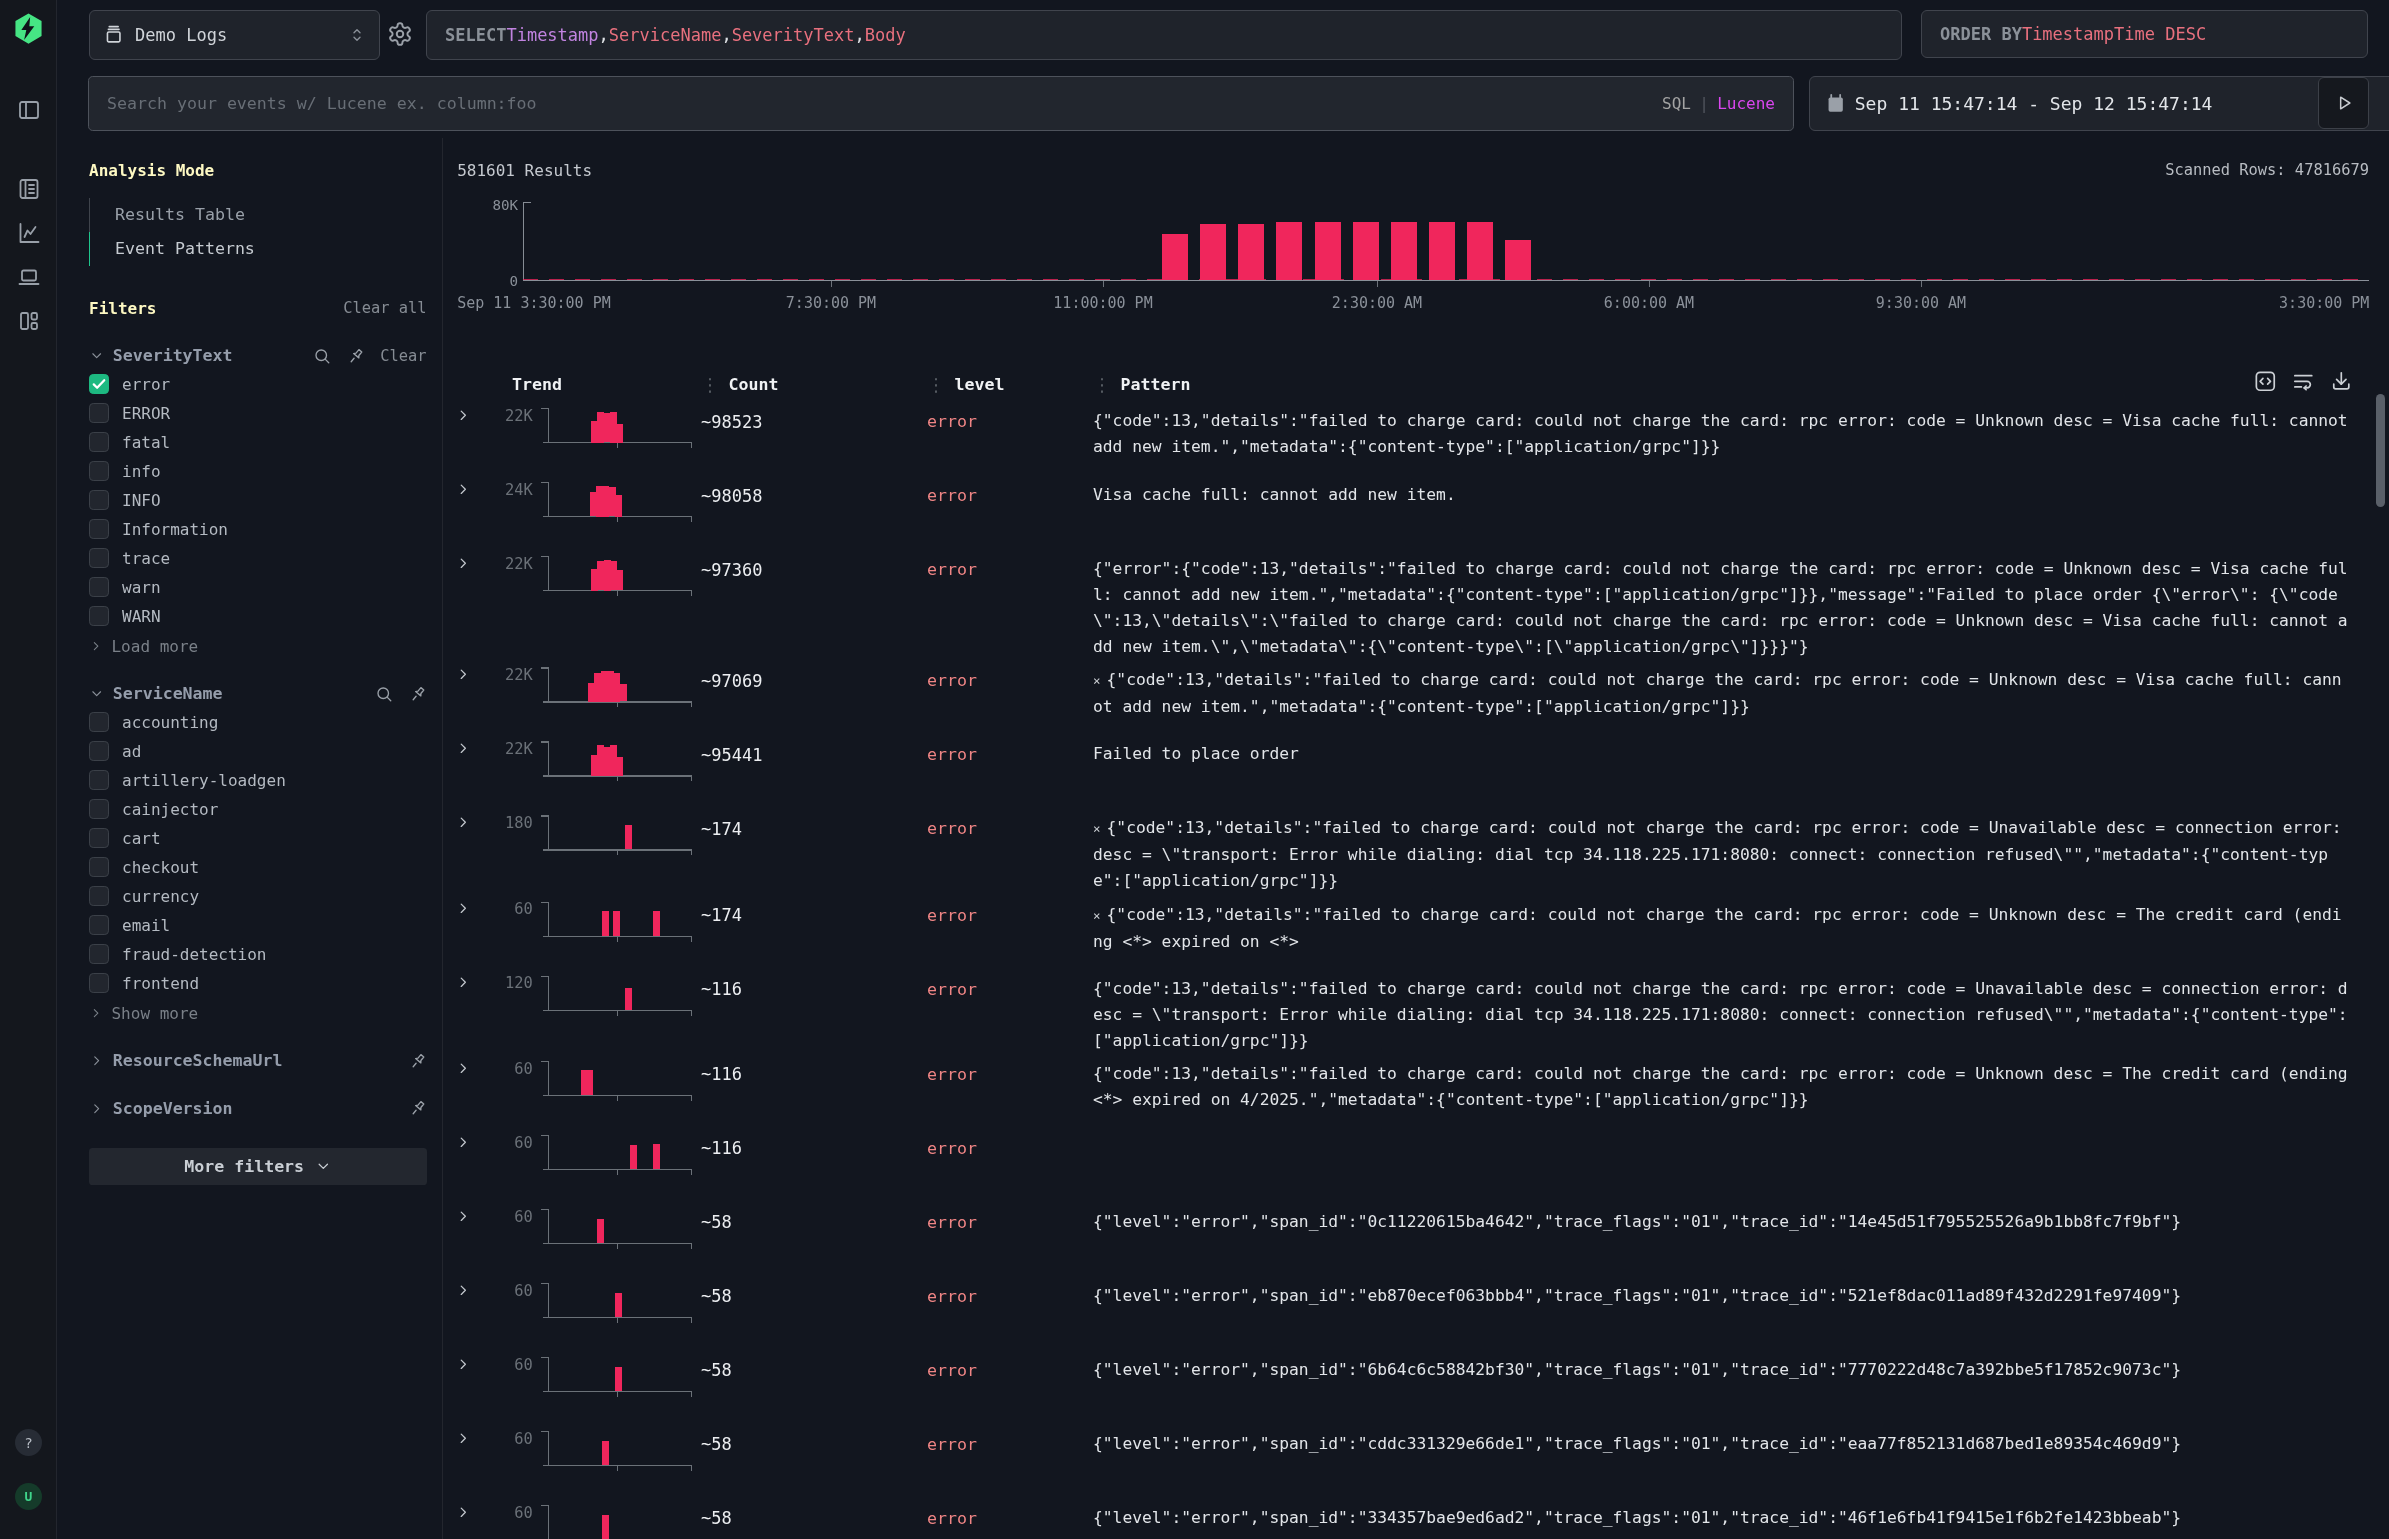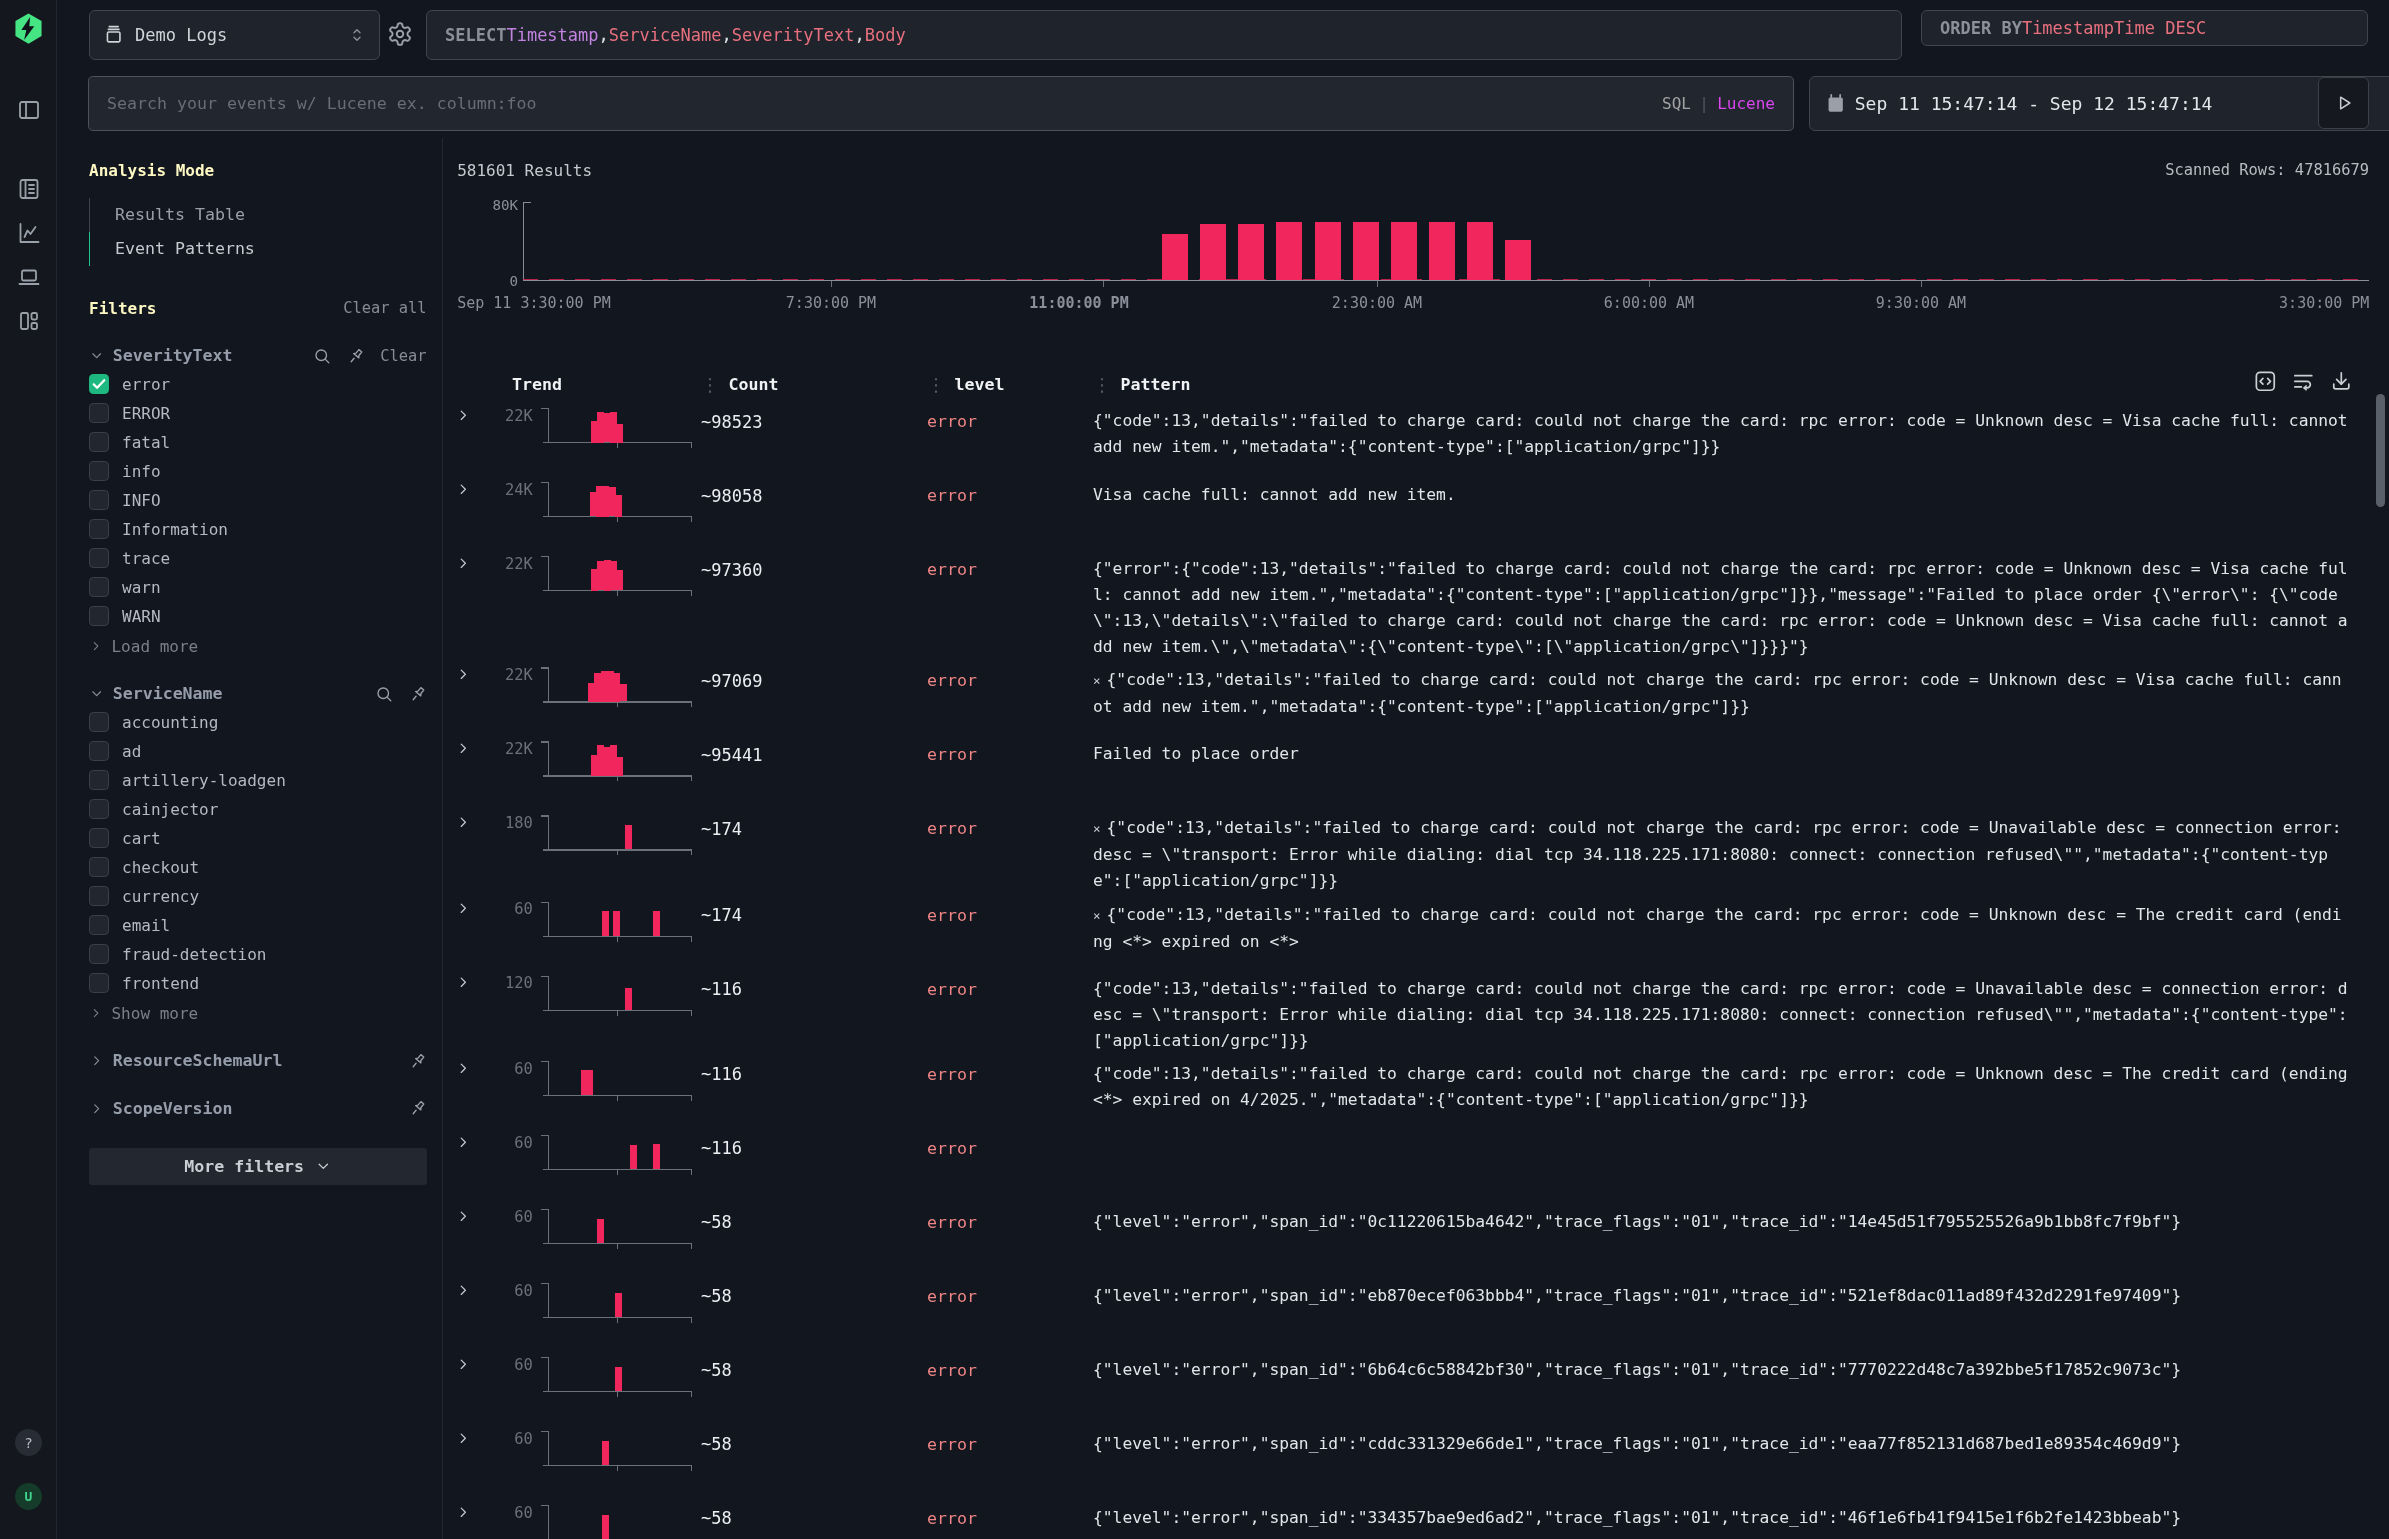--- a/index.html
+++ b/index.html
@@ -20,21 +20,21 @@
     display:flex; align-items:center; justify-content:center; font-size:14.2px; }
   .help-circle { background:#272c35; color:#b6bcc4; }
   .avatar-circle { background:#153b2a; color:#3fd68b; font-weight:bold; font-size:13px; }
 
   
   .box { background:#1f232b; border:1.2px solid #40444d; border-radius:6px; display:flex; align-items:center; }
   .source-select { position:absolute; left:89px; top:9.5px; width:291px; height:50px; padding:0 13px; gap:10.7px; color:#d0d4d9; font-size:17px; cursor:pointer; }
   .source-select .updown { margin-left:auto; color:#8a9099; }
   .gear-btn { position:absolute; left:387px; top:21.4px; width:26px; height:26px; color:#9aa0a8; }
   .sql-box { position:absolute; left:426px; top:9.5px; width:1476px; height:50px; padding:0 18px; font-size:17px; }
-  .orderby-box { position:absolute; left:1921px; top:9.5px; width:447px; height:36px; padding:0 18px; font-size:17px; }
+  .orderby-box { position:absolute; left:1921px; top:9.5px; width:447px; height:48px; padding:0 18px; font-size:17px; }
   .tok-kw { color:#8b9199; font-weight:bold; }
   .tok-purple { color:#c183e0; }
   .tok-red { color:#e8707e; }
   .tok-plain { color:#dfe2e6; }
 
   .search-box { position:absolute; left:88px; top:76px; width:1706px; height:55px; background:#22262e; border:1.2px solid #4d525b; border-radius:4.7px; padding:0 18px; font-size:16.6px; }
   .search-placeholder { color:#686e76; }
   .lang-toggle { margin-left:auto; display:flex; gap:8.3px; font-size:16px; align-items:center; }
   .lang-sql { color:#a3a3a3; cursor:pointer; }
   .lang-sep { color:#505archived55c; color:#51565e; }
@@ -424,21 +424,21 @@
           <div class="bigbar" style="left: 830px; height: 58px; background: rgb(240, 38, 92);"></div>
           <div class="bigbar" style="left: 868px; height: 58px; background: rgb(240, 38, 92);"></div>
           <div class="bigbar" style="left: 906px; height: 58px; background: rgb(240, 38, 92);"></div>
           <div class="bigbar" style="left: 944px; height: 58px; background: rgb(240, 38, 92);"></div>
           <div class="bigbar" style="left: 982px; height: 40px; background: rgb(240, 38, 92);"></div>
         </div>
       <div id="x-labels">
           <div class="xlab" style="left: 14.2px;">Sep 11 3:30:00 PM</div>
           <div class="xlab" style="left: 388px; transform: translateX(-50%);">7:30:00 PM</div>
           <div class="xtick" style="left: 388px;"></div>
-          <div class="xlab" style="left: 636px; transform: translateX(-50%); font-weight: bold;">11:00:00 PM</div>
+          <div class="xlab" style="left: 660px; transform: translateX(-50%);">11:00:00 PM</div>
           <div class="xtick" style="left: 660px;"></div>
           <div class="xlab" style="left: 934px; transform: translateX(-50%);">2:30:00 AM</div>
           <div class="xtick" style="left: 934px;"></div>
           <div class="xlab" style="left: 1206px; transform: translateX(-50%);">6:00:00 AM</div>
           <div class="xtick" style="left: 1206px;"></div>
           <div class="xlab" style="left: 1478px; transform: translateX(-50%);">9:30:00 AM</div>
           <div class="xtick" style="left: 1478px;"></div>
           <div class="xlab" style="left: auto; right: 19.6px;">3:30:00 PM</div>
         </div>
     </div>

